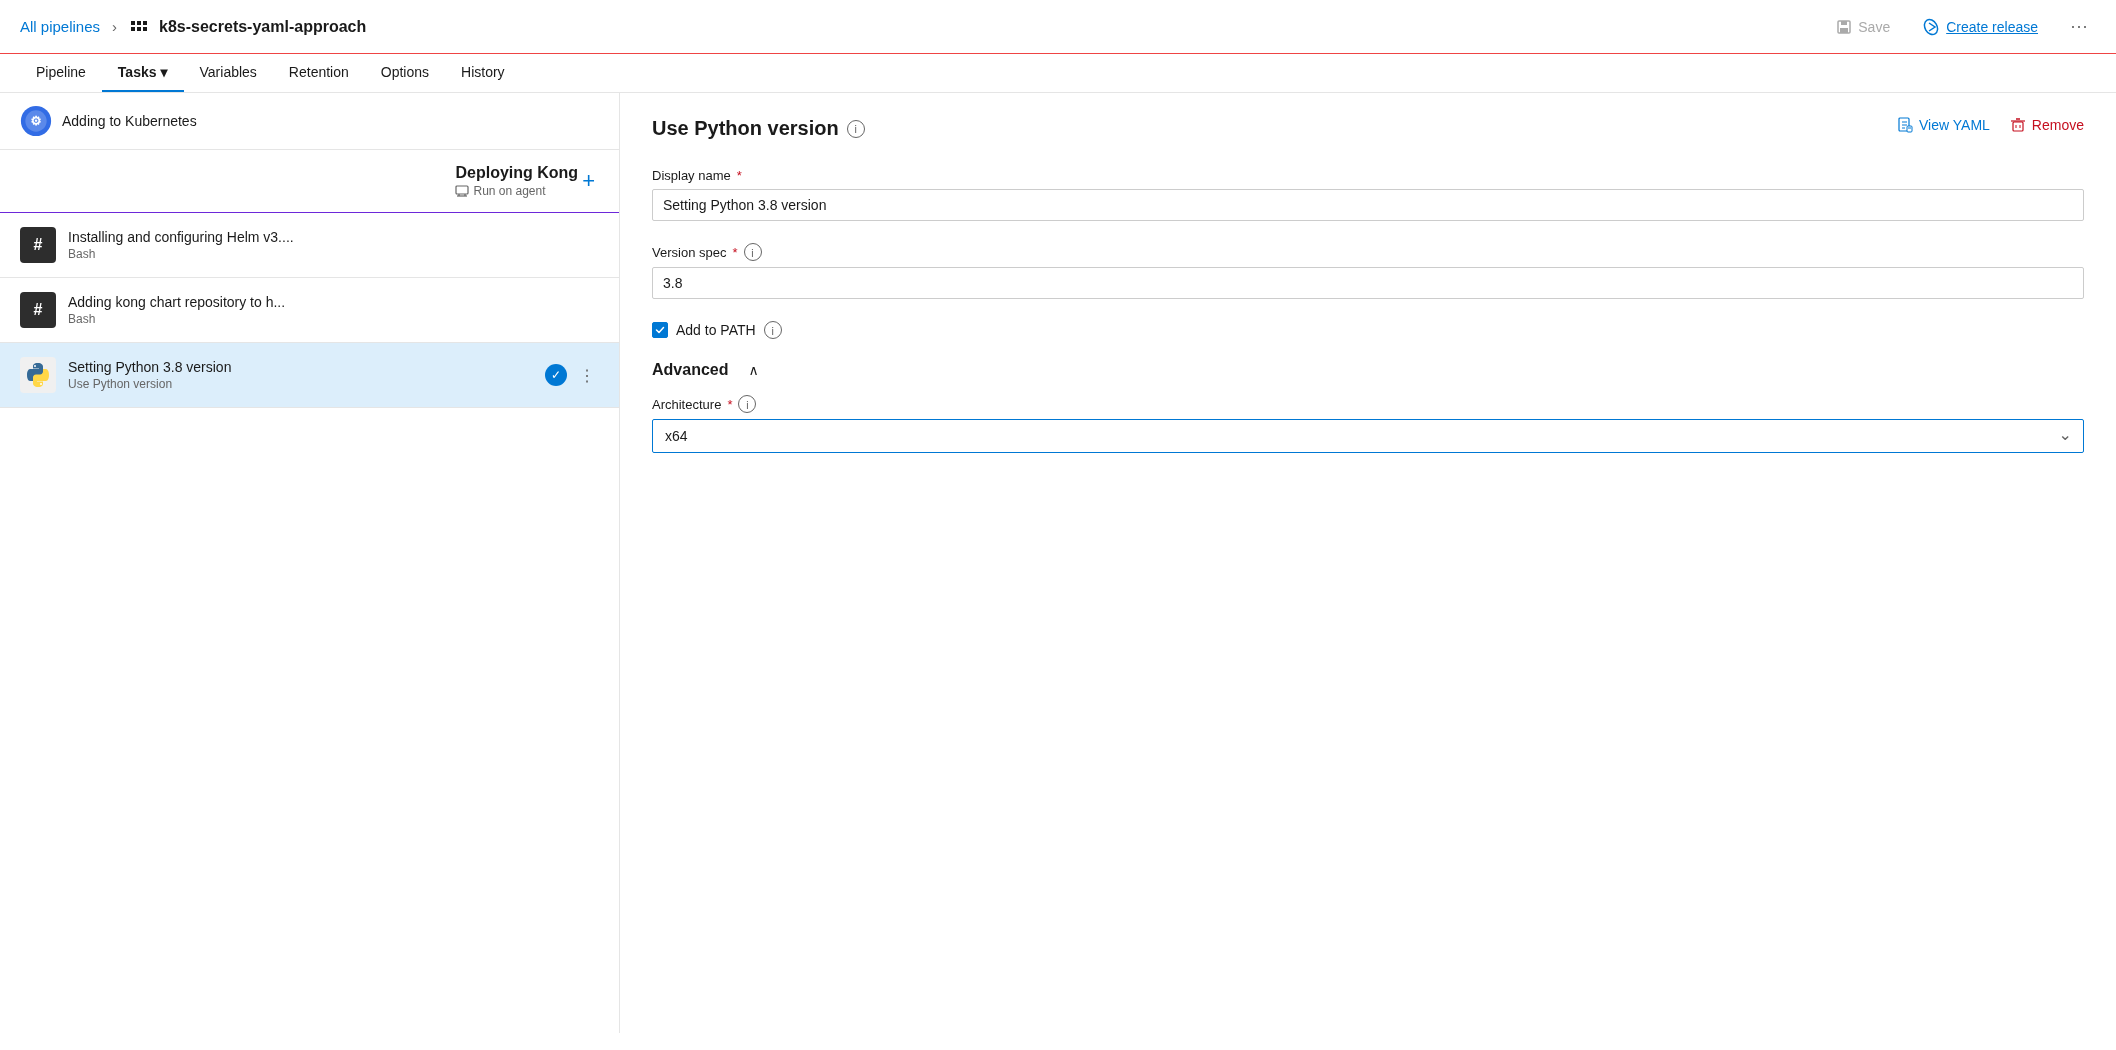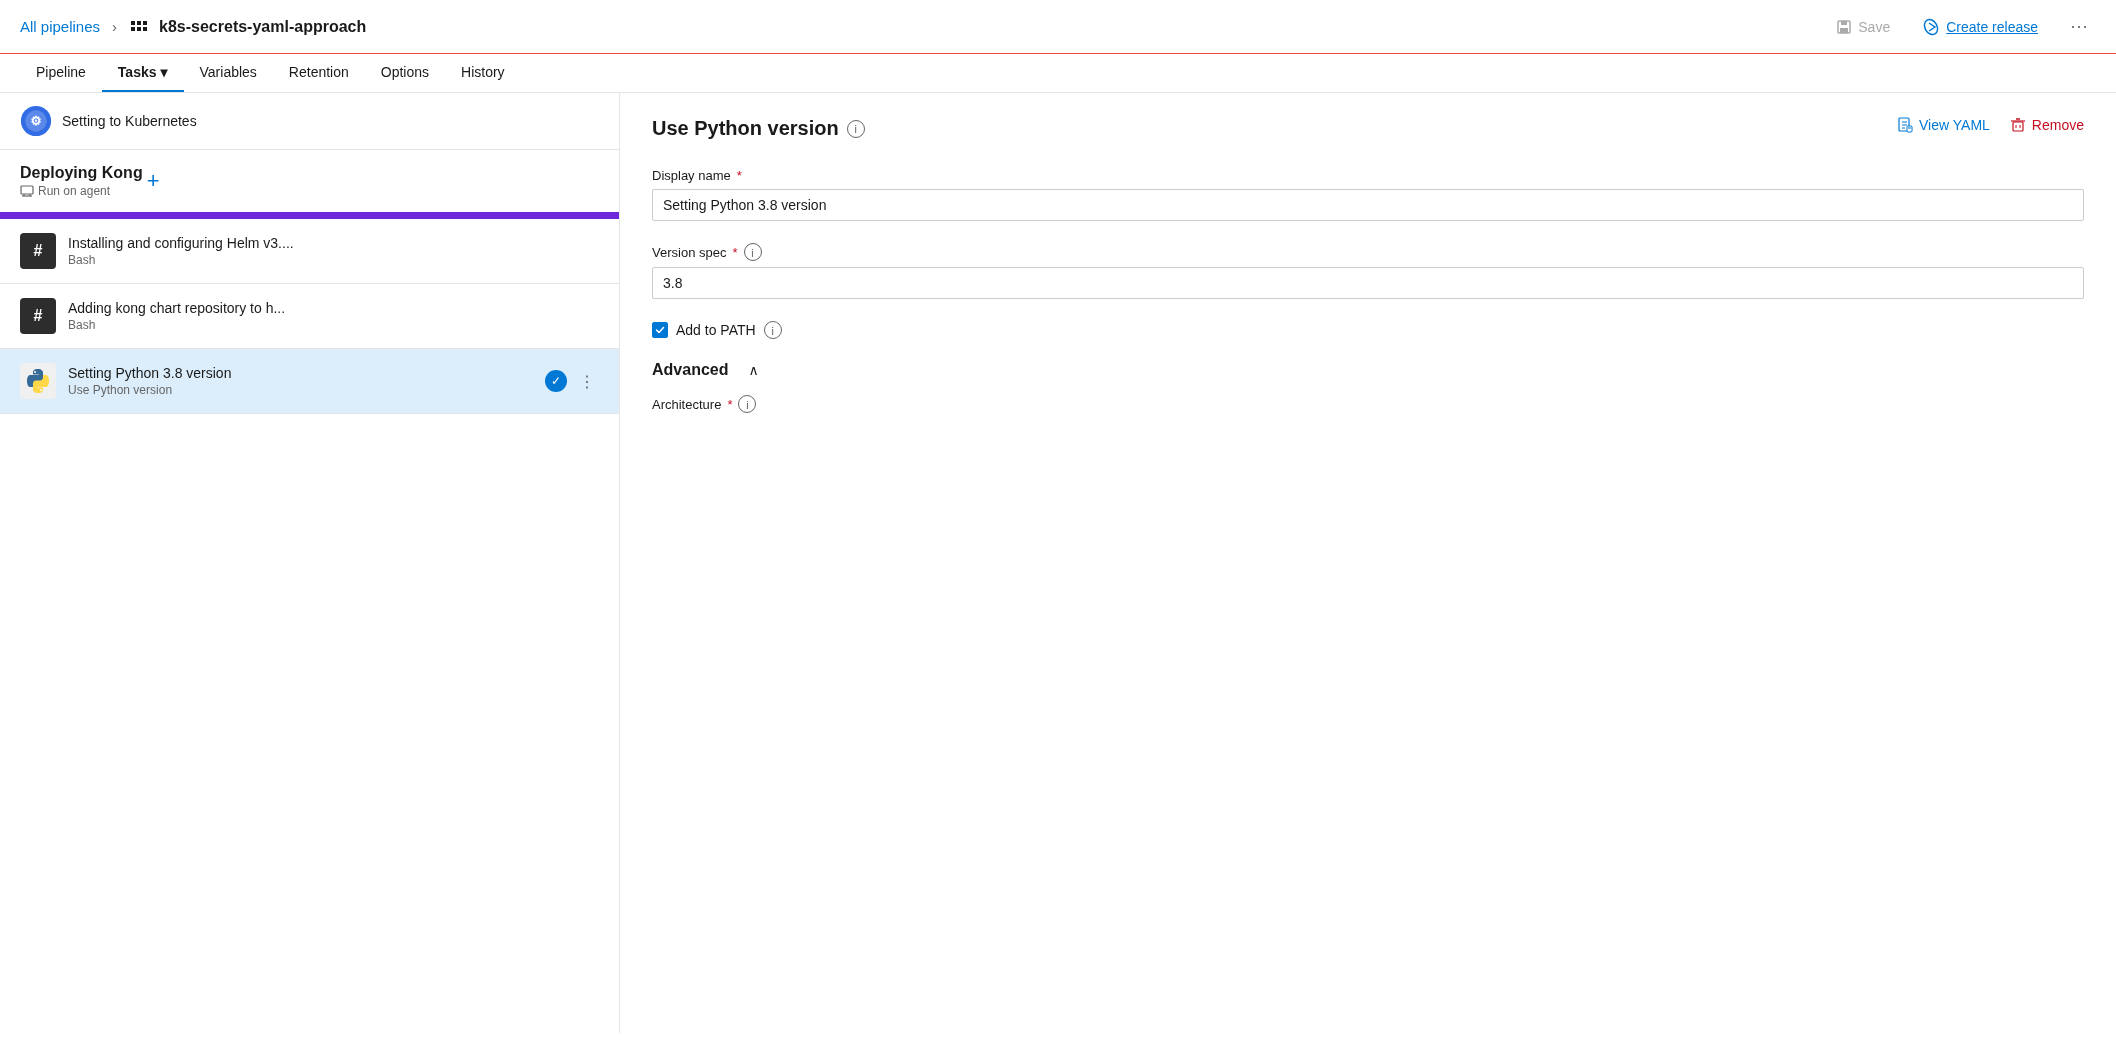--- a/index.html
+++ b/index.html
@@ -26,21 +26,21 @@
     
     .main-layout { display: flex; height: calc(100vh - 110px); overflow: hidden; }
 
     
     .left-panel { width: 620px; min-width: 620px; border-right: 1px solid #e5e5e5; overflow-y: auto; }
     .deploy-to-k8s { display: flex; align-items: center; gap: 10px; padding: 12px 20px; border-bottom: 1px solid #e5e5e5; background: #fff; }
     .k8s-icon { width: 32px; height: 32px; }
     .deploy-label { color: #1a1a1a; font-size: 14px; }
 
     
-    .stage-header { display: flex; align-items: center; justify-content: flex-start; padding: 14px 20px; border-bottom: 7px solid #6d28d9; }
+    .stage-header { display: flex; align-items: center; justify-content: flex-end; padding: 14px 20px; border-bottom: 1px solid #6d28d9; }
     .stage-name { font-size: 16px; font-weight: 600; }
     .stage-sub { font-size: 12px; color: #666; display: flex; align-items: center; gap: 4px; margin-top: 2px; }
     .add-btn { background: none; border: none; cursor: pointer; color: #0078d4; font-size: 22px; line-height: 1; padding: 4px; }
 
     
     .task-item { display: flex; align-items: center; gap: 12px; padding: 14px 20px; border-bottom: 1px solid #e5e5e5; cursor: pointer; background: #fff; }
     .task-item.selected { background: #dceefb; }
     .task-icon { width: 36px; height: 36px; border-radius: 4px; display: flex; align-items: center; justify-content: center; flex-shrink: 0; }
     .task-icon.dark { background: #2d2d2d; }
     .task-info { flex: 1; }
@@ -145,21 +145,21 @@
 
   <div class="left-panel">
 
     <div class="deploy-to-k8s">
 
       <svg class="k8s-icon" viewBox="0 0 36 36" fill="none">
         <circle cx="18" cy="18" r="17" fill="#326CE5"></circle>
         <circle cx="18" cy="18" r="12" fill="white" opacity="0.2"></circle>
         <text x="18" y="23" text-anchor="middle" fill="white" font-size="14" font-weight="bold">⚙</text>
       </svg>
-      <span class="deploy-label">Setting to Kubernetes</span>
+      <span class="deploy-label">Adding to Kubernetes</span>
     </div>
 
     <div class="stage-header">
       <div>
         <div class="stage-name">Deploying Kong</div>
         <div class="stage-sub">
           <svg width="14" height="14" viewBox="0 0 14 14" fill="none">
             <rect x="1" y="2" width="12" height="8" rx="1" stroke="#666" stroke-width="1.2" fill="none"></rect>
             <line x1="4" y1="10" x2="4" y2="12" stroke="#666" stroke-width="1.2"></line>
             <line x1="10" y1="10" x2="10" y2="12" stroke="#666" stroke-width="1.2"></line>
@@ -278,16 +278,22 @@
       <span class="section-title">Advanced</span>
       <span class="chevron-up">∧</span>
     </div>
 
     <div class="form-row">
       <div class="form-label">
         <span>Architecture</span>
         <span class="required-star">*</span>
         <span class="info-circle">ℹ</span>
       </div>
+      <div class="arch-select-wrapper">
+        <select class="arch-select">
+          <option value="x64" selected="">x64</option>
+          <option value="x86">x86</option>
+        </select>
+      </div>
     </div>
 
   </div>
 </div>
 
 </body></html>

